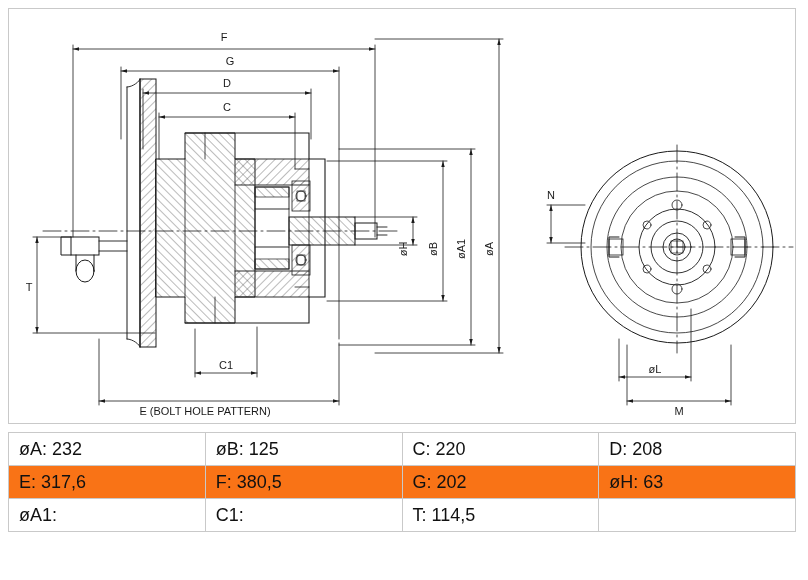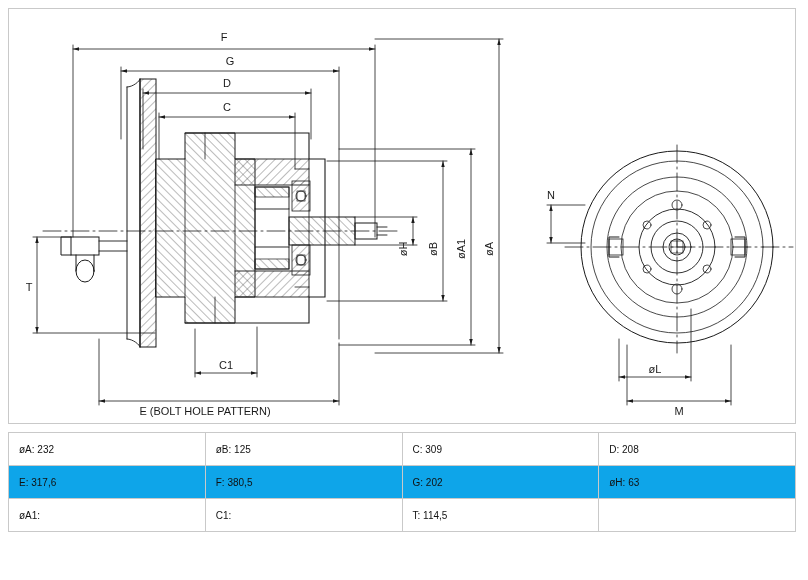--- a/index.html
+++ b/index.html
@@ -18,33 +18,33 @@
     border:1px solid #c9c9c9;background:#fff;
     box-sizing:border-box;
   }
   .drawing svg{display:block;}
 
   
   .spec-table{
     position:absolute;left:8px;top:432px;width:788px;
     border-collapse:collapse;
     table-layout:fixed;
-    font-size:10px;
+    font-size:18px;
   }
   .spec-table td{
     border:1px solid #c9c9c9;
     height:32px;
     padding:0 10px;
     vertical-align:middle;
     color:#111;
     background:#fff;
     white-space:nowrap;
     overflow:hidden;
   }
-  .spec-table tr:nth-child(2) td{background:#0ea5e9;}
+  .spec-table tr:nth-child(2) td{background:#f97316;}
   .spec-table tr:nth-child(4) td{background:#f9a8d4;}
 </style>
 </head>
 <body>
 
 <div id="root">
 
   <div class="drawing">
     <svg width="786" height="414" viewBox="0 0 786 414" xmlns="http://www.w3.org/2000/svg">
       <defs>
@@ -218,21 +218,21 @@
         <text x="670" y="406">M</text>
       </g>
     </svg>
   </div>
 
   <table class="spec-table">
     <tbody>
       <tr>
         <td>øA: 232</td>
         <td>øB: 125</td>
-        <td>C: 309</td>
+        <td>C: 220</td>
         <td>D: 208</td>
       </tr>
       <tr>
         <td>E: 317,6</td>
         <td>F: 380,5</td>
         <td>G: 202</td>
         <td>øH: 63</td>
       </tr>
       <tr>
         <td>øA1:</td>

